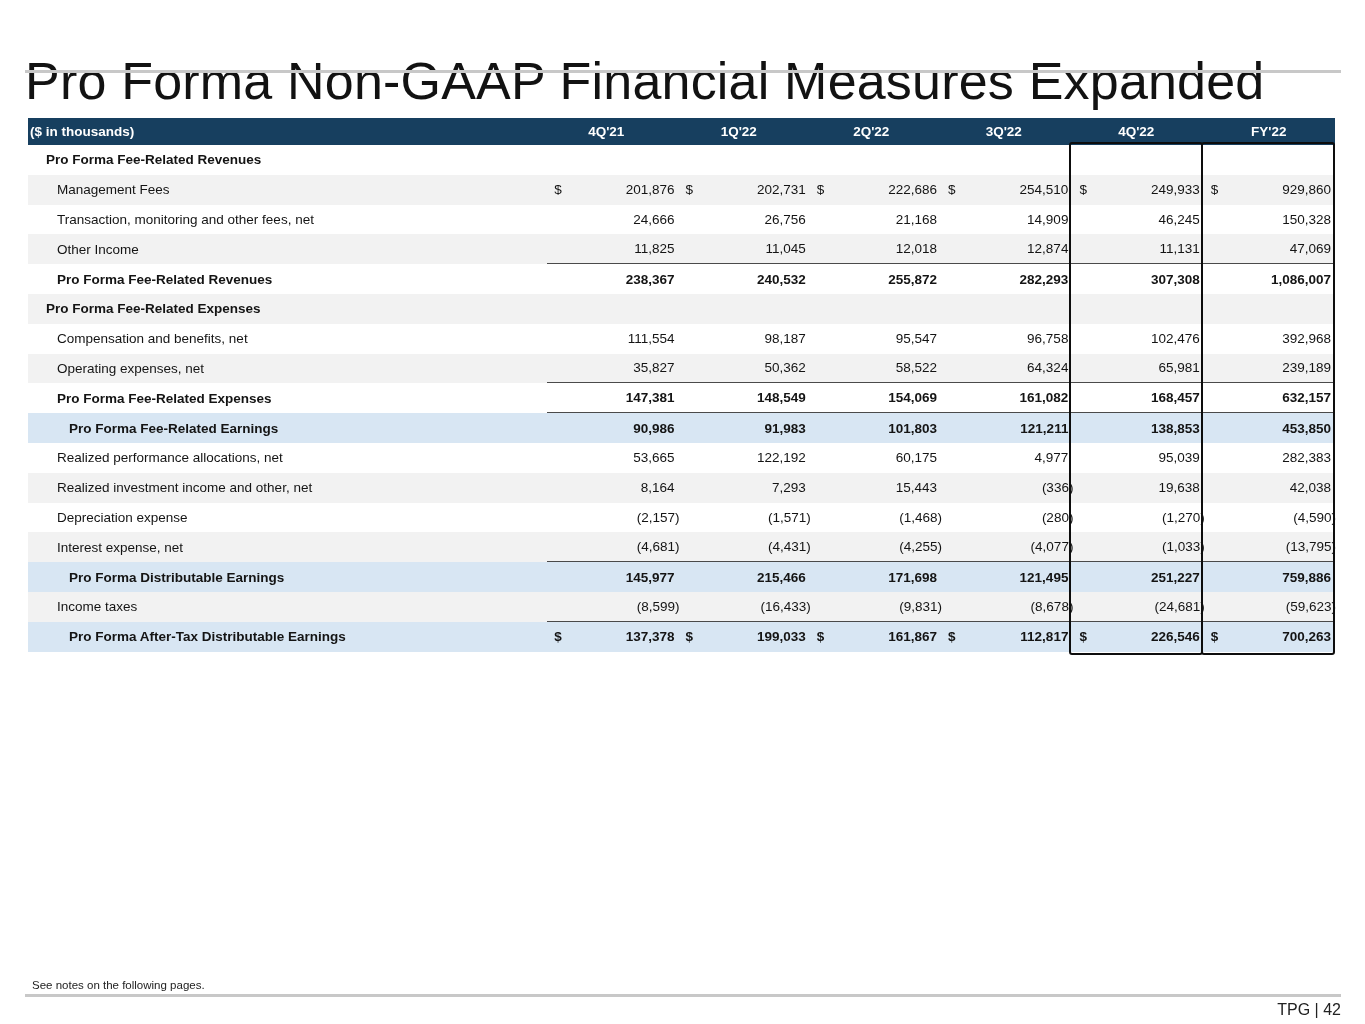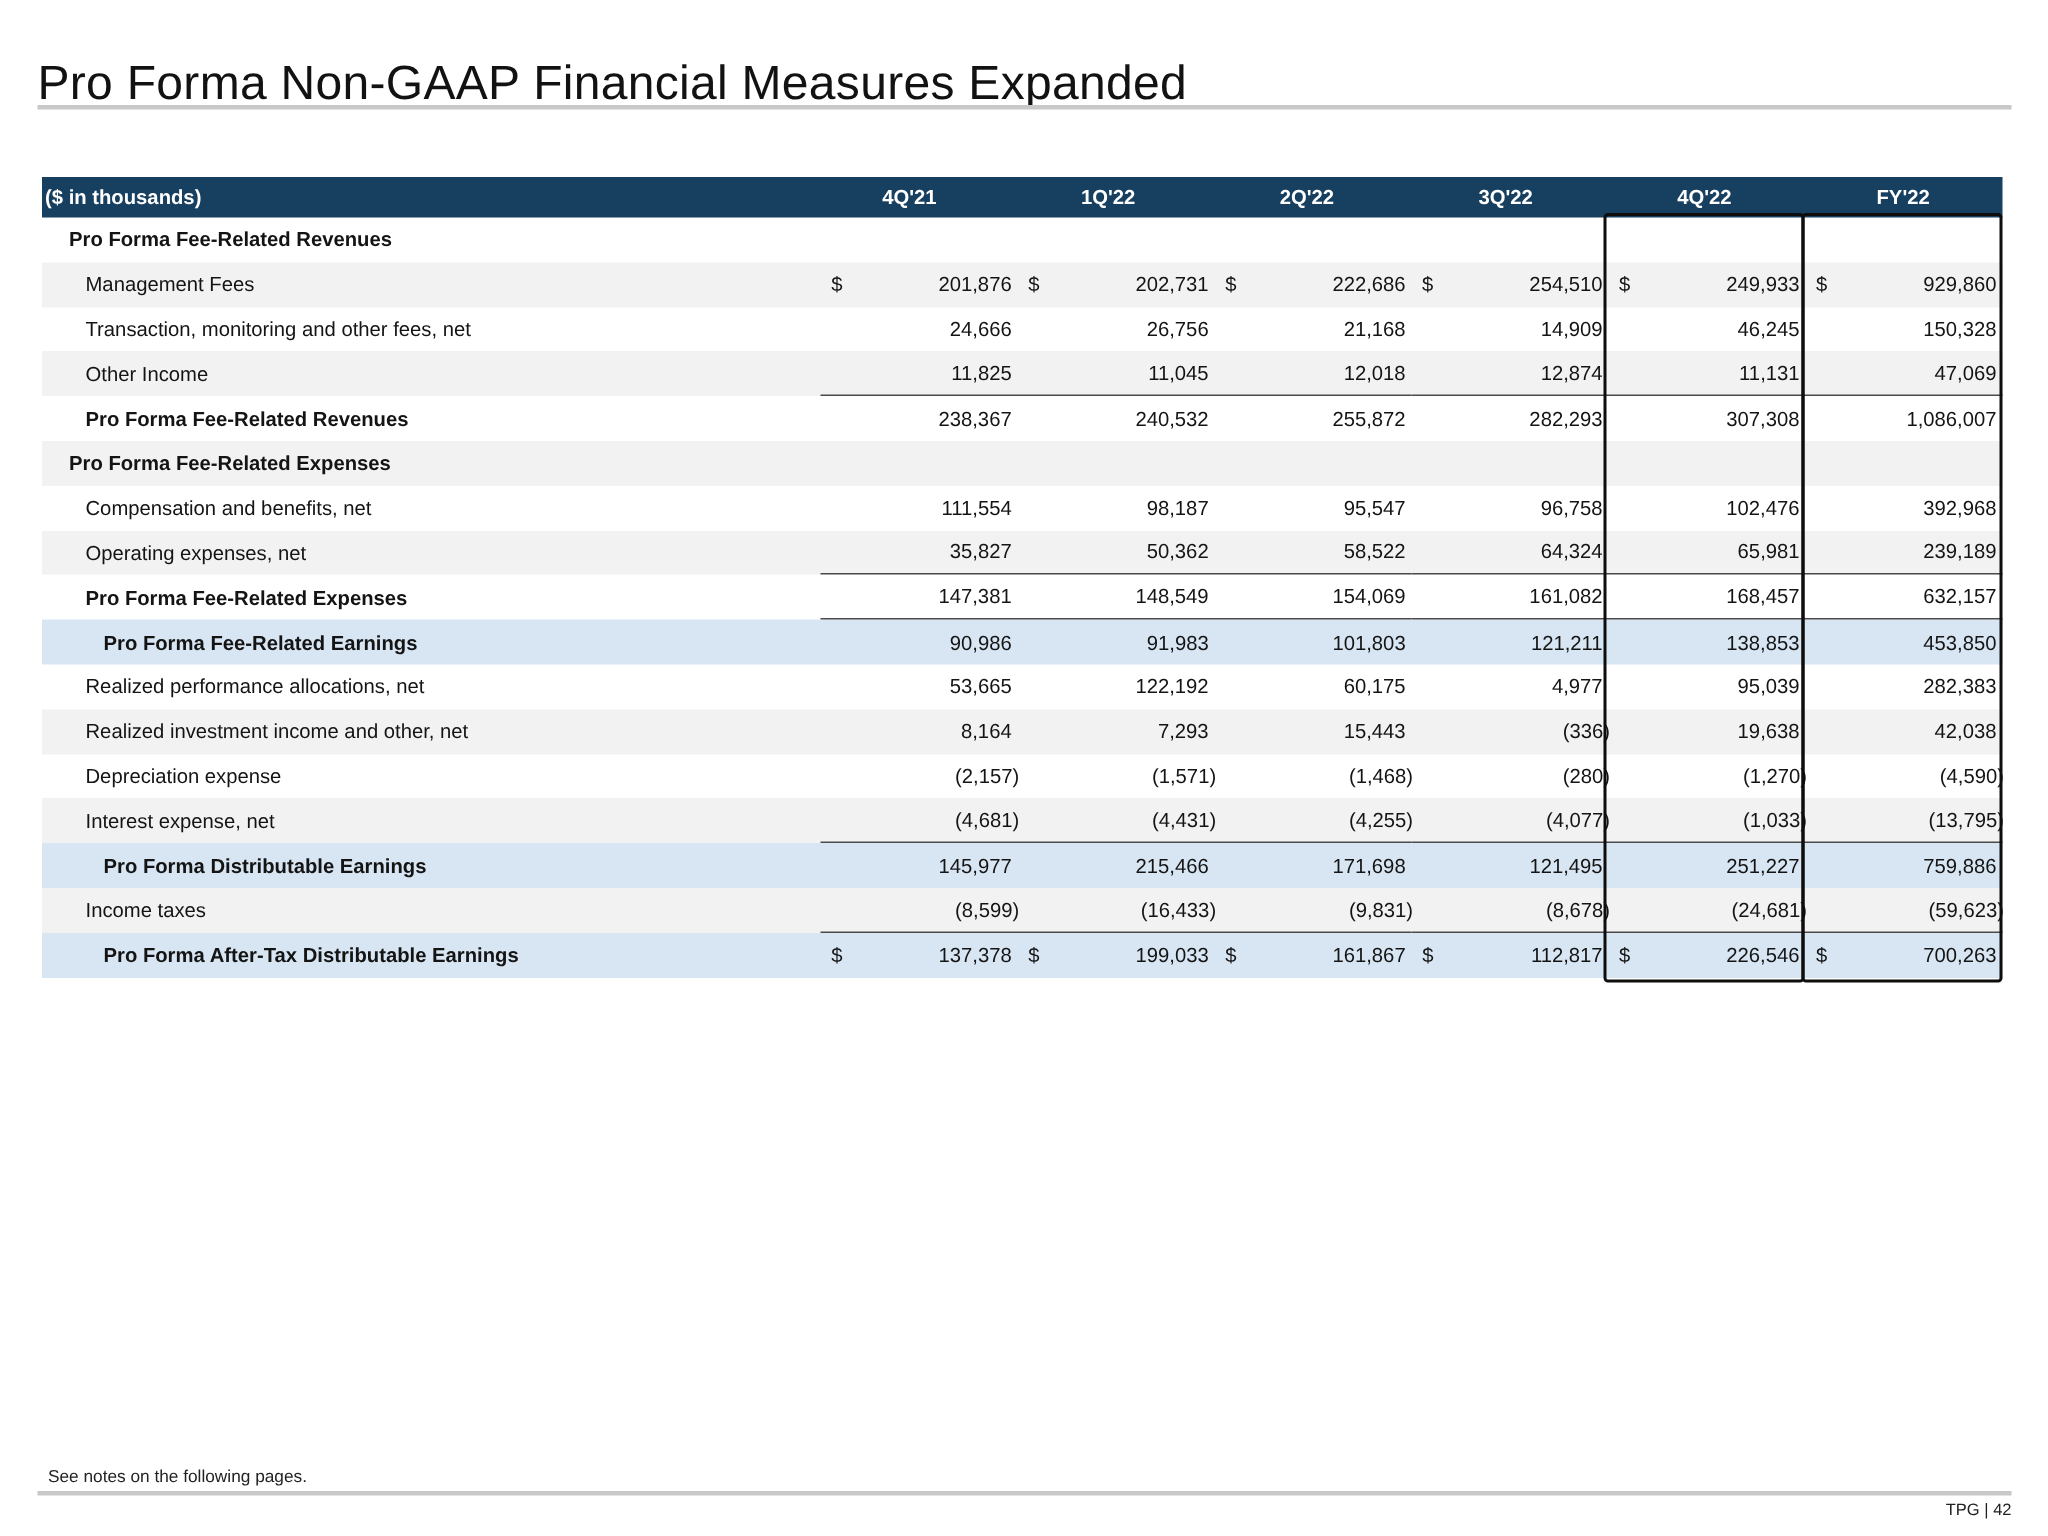--- a/index.html
+++ b/index.html
@@ -6,21 +6,21 @@
   body {
     width:1365px; height:1024px;
     background:#ffffff;
     font-family:"Liberation Sans", sans-serif;
     color:#141414;
     position:relative;
     overflow:hidden;
   }
   .title {
     position:absolute; left:25px; top:16px;
-    font-size:32px; font-weight:400; letter-spacing:0.2px;
+    font-size:52px; font-weight:400; letter-spacing:0.2px;
     color:#121212; white-space:nowrap;
   }
   .title-rule {
     position:absolute; left:25px; top:70px;
     width:1316px; height:3px; background:var(--rule-gray,#c8c8c8);
   }
   .fin-table {
     position:absolute; left:28px; top:118px;
     width:1307px; font-size:13.5px;
   }
@@ -43,21 +43,21 @@
     width:512px; box-sizing:border-box; padding-left:17px; white-space:nowrap;margin-left:12px;
   }
   .row.section .label { padding-left:6px; font-weight:bold; }
   .row.total .label { font-weight:bold; }
   .row.highlight .label { padding-left:29px; font-weight:bold; }
   .val {
     width:132.5px; height:100%; box-sizing:border-box;
     display:flex; align-items:center;
     padding:0 4px 0 7px;
   }
-  .row.total .val, .row.highlight .val { font-weight:normal;text-align:center; }
+  .row.total .val, .row.highlight .val { font-weight:bold;text-align:center; }
   .row.uline .val { border-bottom:1.5px solid #4a4a4a; }
   .num { margin-left:auto; white-space:nowrap; }
   .num.neg { margin-right:-5px; }
   .dollar { white-space:nowrap; }
   .hbox {
     position:absolute; top:-3px; height:calc(100% + 6px);
     width:134px; box-sizing:border-box;
     border:2.5px solid var(--box-border,#0d0d0d); border-radius:3px;
     pointer-events:none;
   }
@@ -66,21 +66,21 @@
   .footnote {
     position:absolute; left:32px; top:979px;
     font-size:11.5px; color:#222222;
   }
   .footer-rule {
     position:absolute; left:25px; top:994px;
     width:1316px; height:3px; background:var(--rule-gray,#c8c8c8);
   }
   .page-num {
     position:absolute; right:24px; top:1001px;
-    font-size:11px; color:#222222;
+    font-size:16px; color:#222222;
   }
 </style>
 </head>
 <body style="--header-bg: #173f5f; --row-alt-bg: #f2f2f2; --highlight-row-bg: #d8e6f3; --box-border: #0d0d0d; --rule-gray: #c8c8c8;">
 
 <div>
   <h1 class="title">Pro Forma Non-GAAP Financial Measures Expanded</h1>
   <div class="title-rule"></div>
 
   <div class="fin-table">

